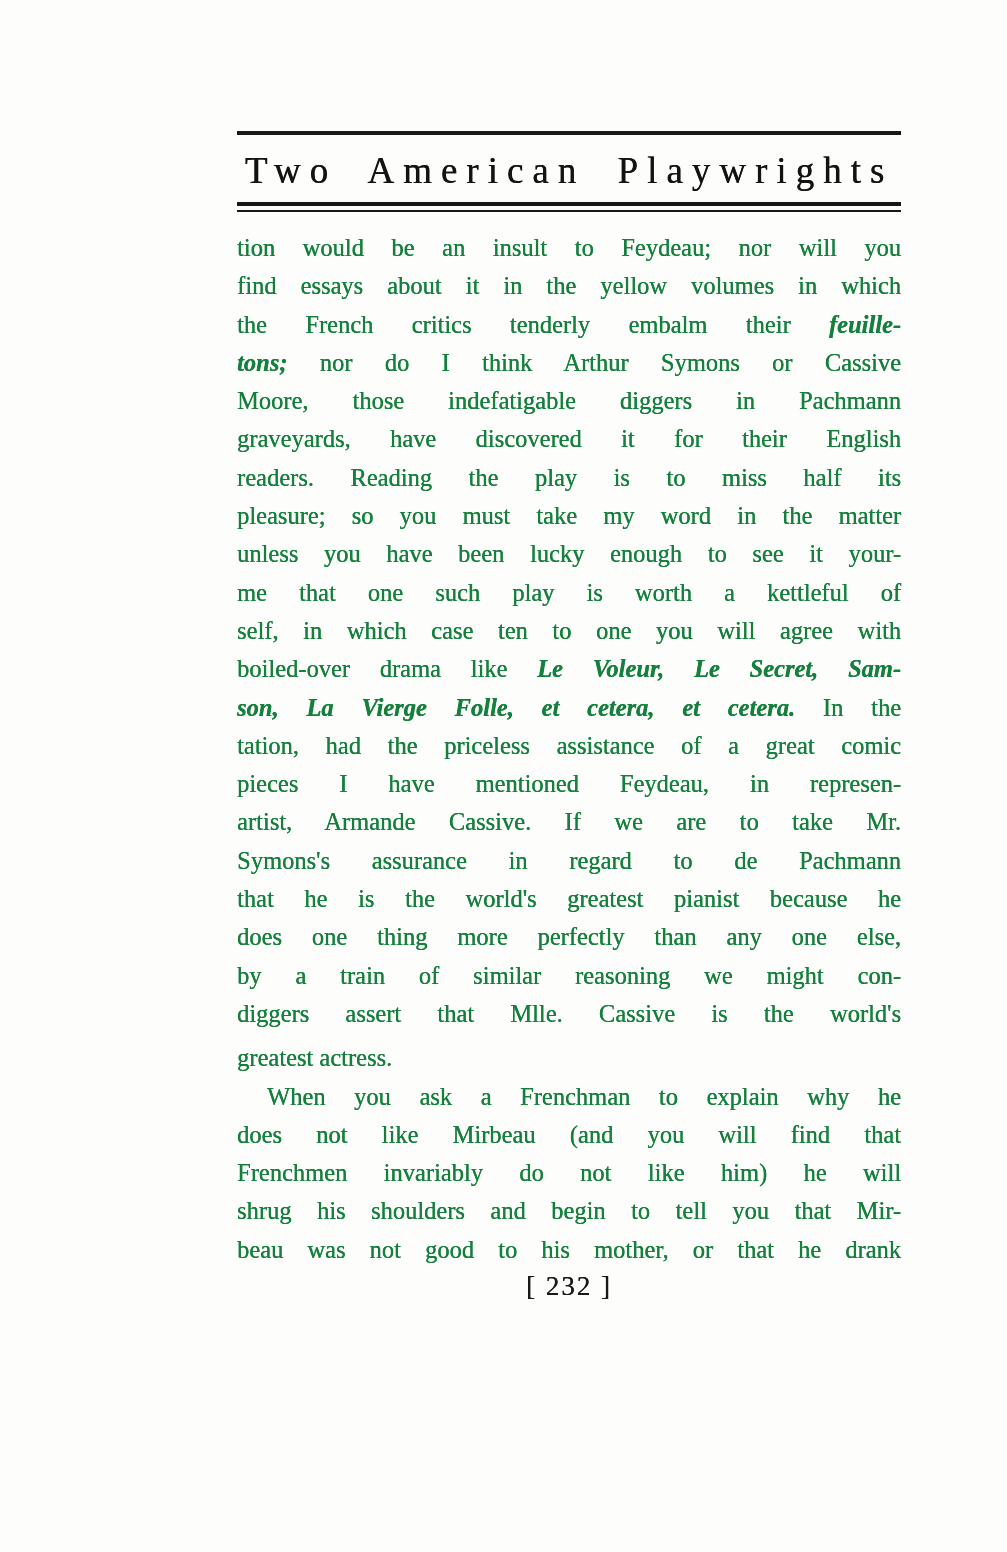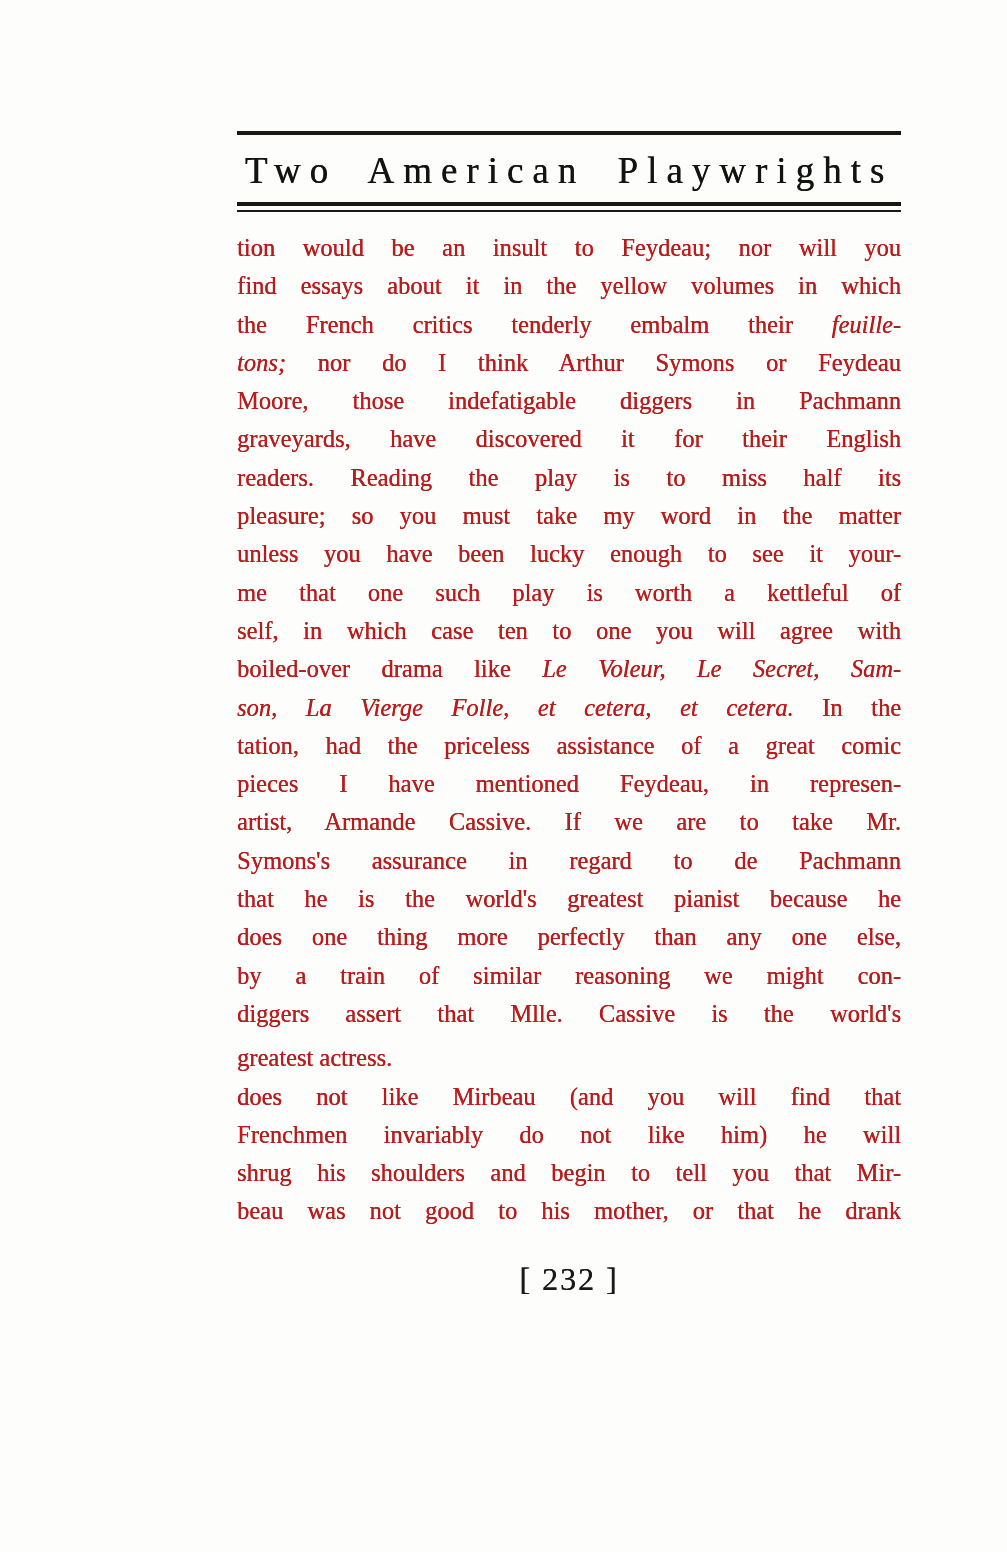--- a/index.html
+++ b/index.html
@@ -46,81 +46,83 @@
     height: 4px;
     margin-bottom: 4px;
   }
   .rule-thin {
     height: 2px;
   }
   .body-text {
     margin-top: 17px;
     font-size: 24.5px;
     line-height: 38.3px;
-    color: #b91c1c;
+    color: #15803d;
     text-shadow: 0.3px 0 0 currentColor;
   }
   .line {
     text-align: justify;
     text-align-last: justify;
     white-space: normal;
   }
   .line.para-end {
     text-align-last: left;
     margin-top: 6px;
   }
   .line.indent {
     text-indent: 30px;
   }
   .line em {
     font-style: italic;
+    font-weight: bold;
   }
   .page-number {
-    margin-top: 30px;
+    margin-top: 2px;
     text-align: center;
-    font-size: 32px;
+    font-size: 27px;
     letter-spacing: 2px;
     color: #1b1916;
     text-shadow: 0.3px 0 0 currentColor;
   }
 </style>
 </head>
 <body>
 
 <div class="page">
   <div class="content">
     <div class="rule rule-top"></div>
     <h1 class="title">Two American Playwrights</h1>
     <div>
       <div class="rule rule-mid"></div>
       <div class="rule rule-thin"></div>
     </div>
     <div class="body-text">
         <div class="line"><span>tion would be an insult to Feydeau; nor will you</span></div>
         <div class="line"><span>find essays about it in the yellow volumes in which</span></div>
         <div class="line"><span>the French critics tenderly embalm their </span><em>feuille-</em></div>
-        <div class="line"><em>tons;</em><span> nor do I think Arthur Symons or Feydeau</span></div>
+        <div class="line"><em>tons;</em><span> nor do I think Arthur Symons or Cassive</span></div>
         <div class="line"><span>Moore, those indefatigable diggers in Pachmann</span></div>
         <div class="line"><span>graveyards, have discovered it for their English</span></div>
         <div class="line"><span>readers. Reading the play is to miss half its</span></div>
         <div class="line"><span>pleasure; so you must take my word in the matter</span></div>
         <div class="line"><span>unless you have been lucky enough to see it your-</span></div>
         <div class="line"><span>me that one such play is worth a kettleful of</span></div>
         <div class="line"><span>self, in which case ten to one you will agree with</span></div>
         <div class="line"><span>boiled-over drama like </span><em>Le Voleur, Le Secret, Sam-</em></div>
         <div class="line"><em>son, La Vierge Folle, et cetera, et cetera.</em><span> In the</span></div>
         <div class="line"><span>tation, had the priceless assistance of a great comic</span></div>
         <div class="line"><span>pieces I have mentioned Feydeau, in represen-</span></div>
         <div class="line"><span>artist, Armande Cassive. If we are to take Mr.</span></div>
         <div class="line"><span>Symons's assurance in regard to de Pachmann</span></div>
         <div class="line"><span>that he is the world's greatest pianist because he</span></div>
         <div class="line"><span>does one thing more perfectly than any one else,</span></div>
         <div class="line"><span>by a train of similar reasoning we might con-</span></div>
         <div class="line"><span>diggers assert that Mlle. Cassive is the world's</span></div>
         <div class="line para-end"><span>greatest actress.</span></div>
+        <div class="line indent"><span>When you ask a Frenchman to explain why he</span></div>
         <div class="line"><span>does not like Mirbeau (and you will find that</span></div>
         <div class="line"><span>Frenchmen invariably do not like him) he will</span></div>
         <div class="line"><span>shrug his shoulders and begin to tell you that Mir-</span></div>
         <div class="line"><span>beau was not good to his mother, or that he drank</span></div>
       </div>
     <div class="page-number">[ 232 ]</div>
   </div>
 </div>
 
 </body></html>

